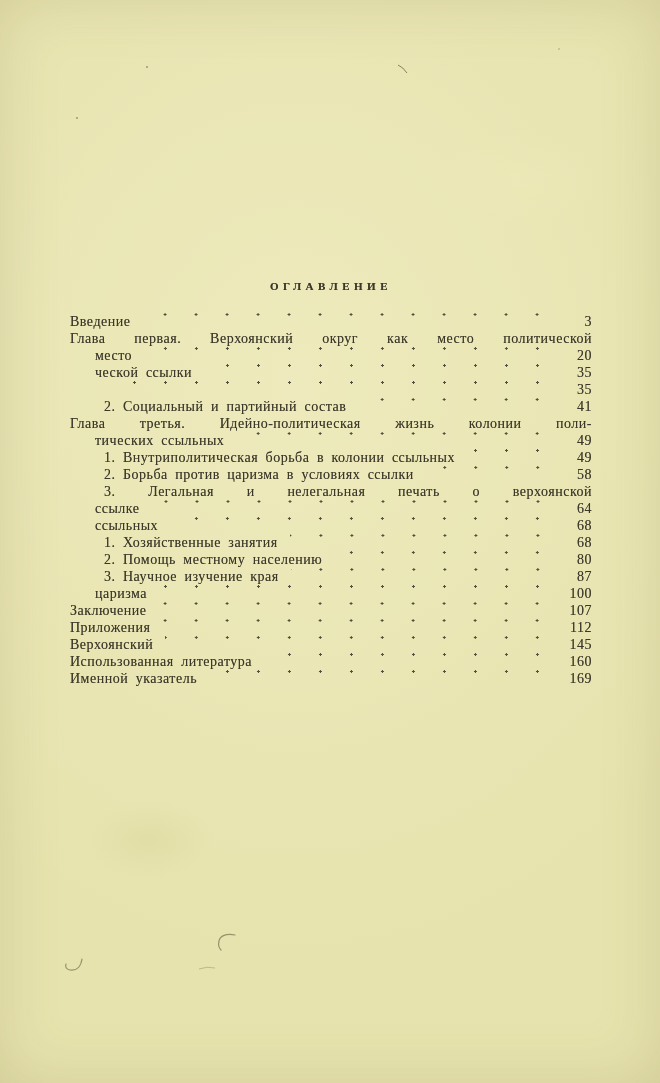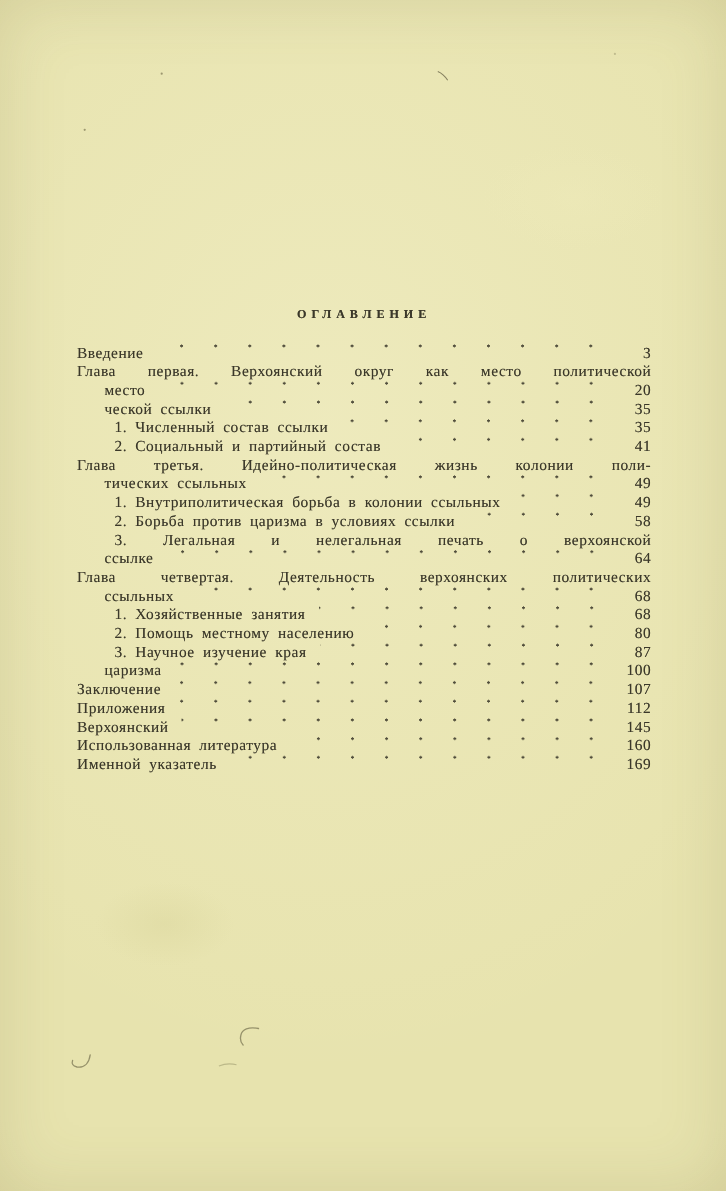--- a/index.html
+++ b/index.html
@@ -68,21 +68,20 @@
         <span class="t">место</span>
         <span class="dots"></span>
         <span class="pg">20</span>
       </div>
     <div class="row i1">
         <span class="t">ческой ссылки</span>
         <span class="dots"></span>
         <span class="pg">35</span>
       </div>
     <div class="row i2">
-        <span class="t">1. Численный состав ссылки</span>
         <span class="dots"></span>
         <span class="pg">35</span>
       </div>
     <div class="row i2">
         <span class="t">2. Социальный и партийный состав</span>
         <span class="dots"></span>
         <span class="pg">41</span>
       </div>
     <div class="row full"><span class="t">Глава третья. Идейно-политическая жизнь колонии поли-</span></div>
     <div class="row i1">
@@ -99,21 +98,20 @@
         <span class="t">2. Борьба против царизма в условиях ссылки</span>
         <span class="dots"></span>
         <span class="pg">58</span>
       </div>
     <div class="row full i2"><span class="t">3. Легальная и нелегальная печать о верхоянской</span></div>
     <div class="row i1">
         <span class="t">ссылке</span>
         <span class="dots"></span>
         <span class="pg">64</span>
       </div>
-    <div class="row full"><span class="t">Глава четвертая. Деятельность верхоянских политических</span></div>
     <div class="row i1">
         <span class="t">ссыльных</span>
         <span class="dots"></span>
         <span class="pg">68</span>
       </div>
     <div class="row i2">
         <span class="t">1. Хозяйственные занятия</span>
         <span class="dots"></span>
         <span class="pg">68</span>
       </div>

